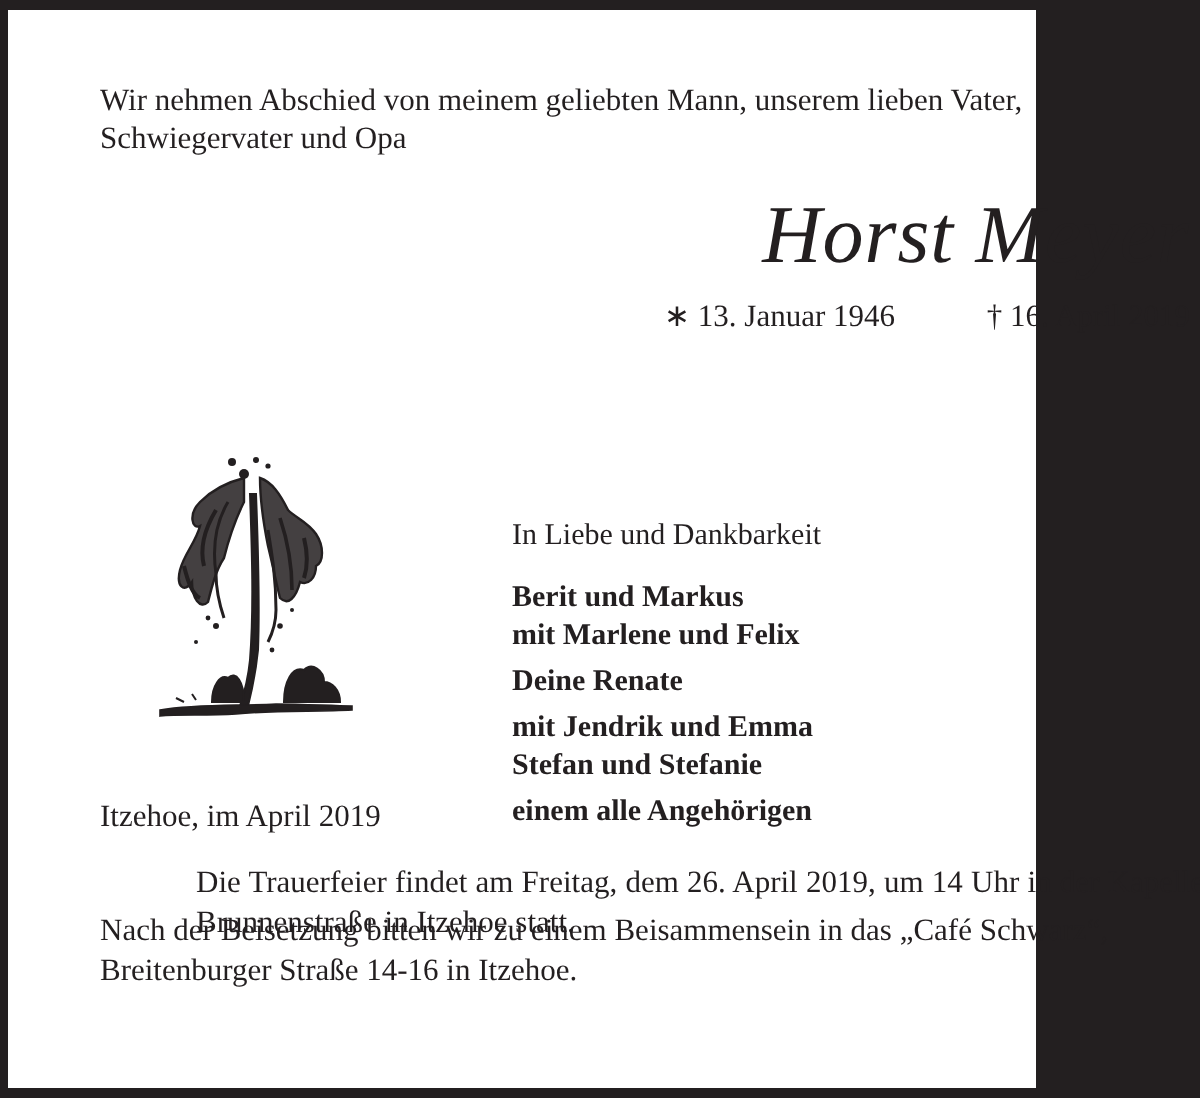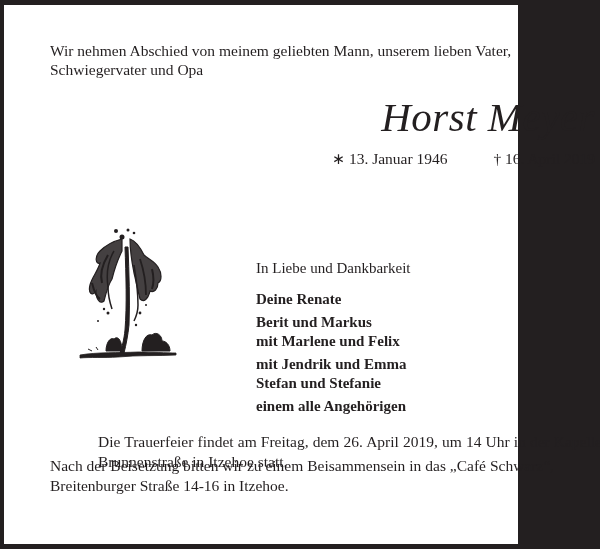--- a/index.html
+++ b/index.html
@@ -130,33 +130,34 @@
 
         <path d="M2 130 C20 127 40 128 60 127 C75 127 88 128 98 128 L98 130 C80 131 60 130 40 132 C25 133 12 132 2 133 Z" stroke-width="0.8"></path>
         <path d="M10 124 L14 126 M18 122 L20 125" fill="none" stroke-width="1"></path>
       </g>
     </svg>
   </div>
 
   <div class="mourners">
     <div class="lead">In Liebe und Dankbarkeit</div>
     <div class="grp">
-      <div>Deine Renate</div>
+      <div>Berit und Markus</div>
+      <div>mit Marlene und Felix</div>
     </div>
     <div class="grp">
-      <div>Berit und Markus</div>
-      <div>mit Marlene und Felix</div>
+      <div>Deine Renate</div>
     </div>
     <div class="grp">
       <div>mit Jendrik und Emma</div>
       <div>Stefan und Stefanie</div>
     </div>
     <div class="grp">
       <div>einem alle Angehörigen</div>
     </div>
   </div>
 
+  <div class="place">Itzehoe, im April 2019</div>
 
   <div class="para p1">Die Trauerfeier findet am Freitag, dem 26. April 2019, um 14 Uhr in der Kapelle Brunnenstraße in Itzehoe statt.</div>
 
   <div class="para p2">Nach der Beisetzung bitten wir zu einem Beisammensein in das „Café Schwarz“, Breitenburger Straße 14-16 in Itzehoe.</div>
 
 </div>
 
 </body></html>

